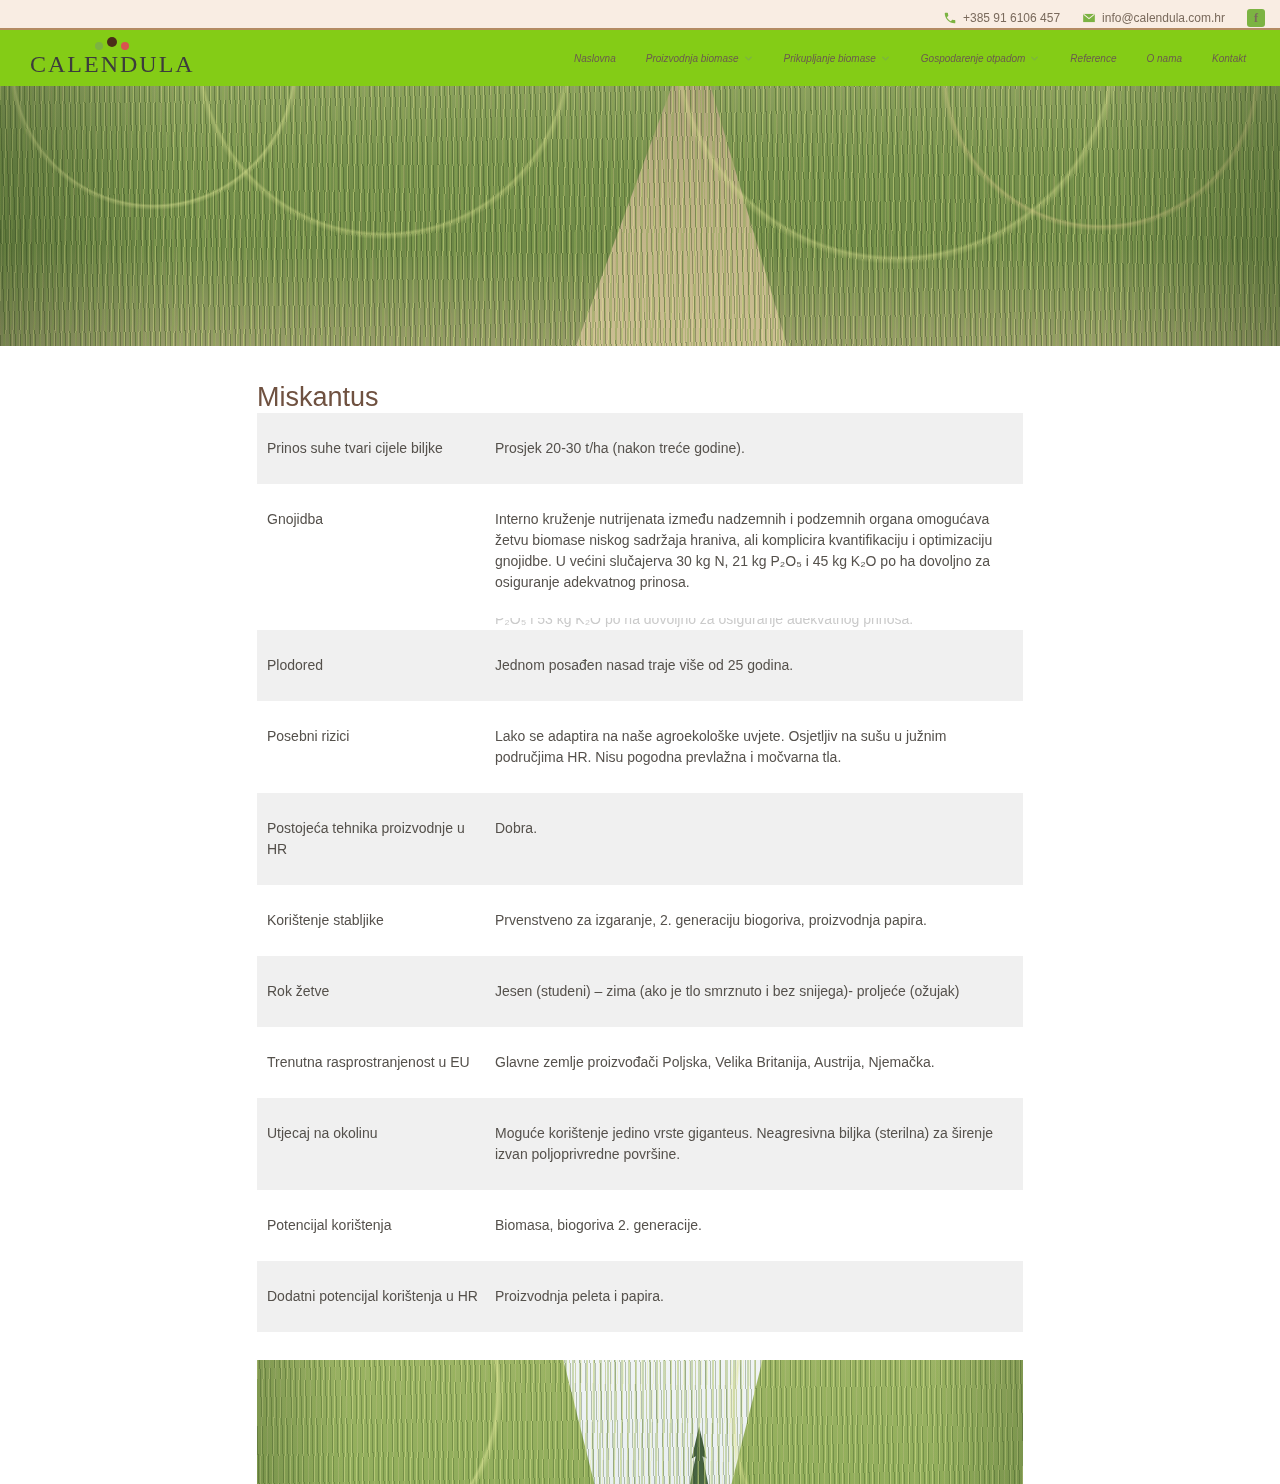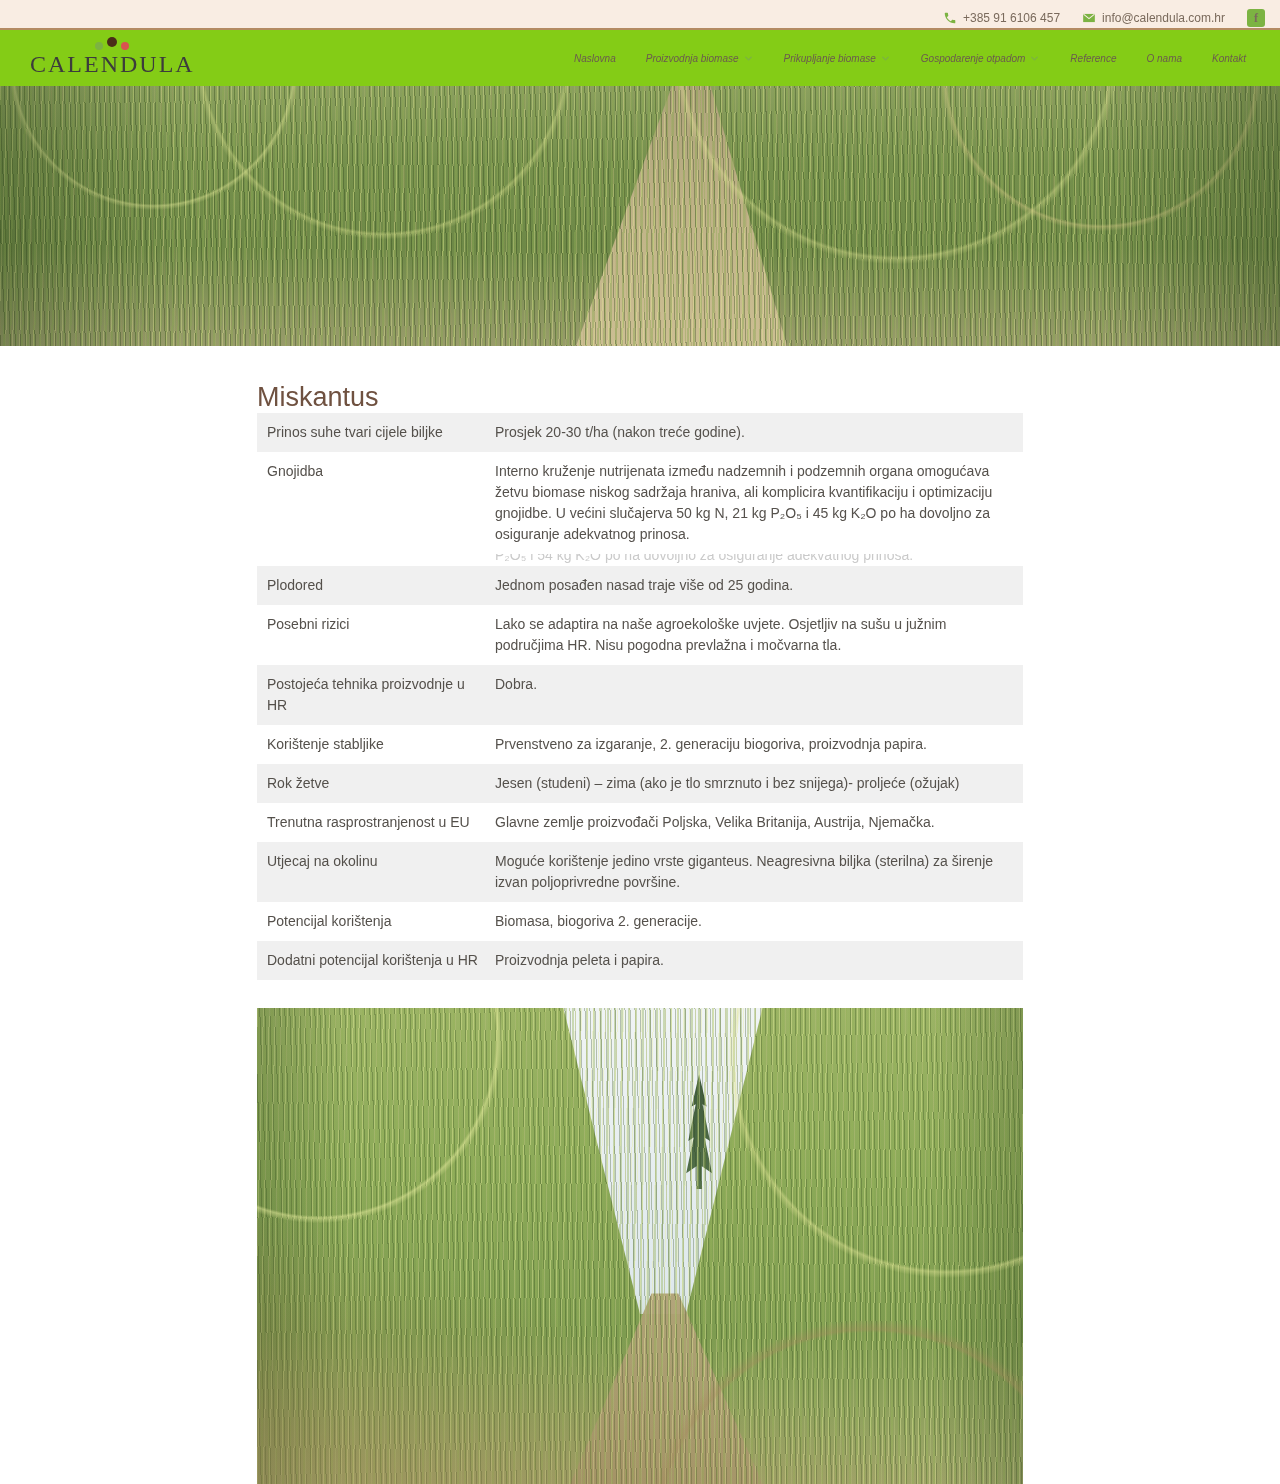--- a/index.html
+++ b/index.html
@@ -90,21 +90,21 @@
   }
 
   
   .main { padding:36px 0 0 0; }
   .container { width:766px; margin:0 auto; }
   .page-title {
     font-size:27px; font-weight:400; color:var(--heading,#6f5140);
   }
 
   .info-table { width:100%; }
-  .info-row { display:flex; padding:9px 10px; line-height:21px; font-size:14px; }
+  .info-row { display:flex; padding:25px 10px; line-height:21px; font-size:14px; }
   .info-row.stripe { background:var(--stripe,#f0f0f0); }
   .info-label { width:228px; flex:0 0 228px; color:#54504b; padding-right:12px; }
   .info-value { flex:1; color:#55514c; }
   .ghost-row { height:12px; overflow:hidden; padding:0 10px; }
   .ghost-row span {
     display:block; margin-left:228px; margin-top:-9px;
     color:#bdbdbd; font-size:14px; line-height:21px; opacity:.8;
   }
 
   
@@ -244,24 +244,24 @@
   <div class="container">
     <h1 class="page-title">Miskantus</h1>
     <div class="info-table" id="info-table">
   <div class="info-row stripe">
     <div class="info-label">Prinos suhe tvari cijele biljke</div>
     <div class="info-value">Prosjek 20-30 t/ha (nakon treće godine).</div>
   </div>
 
   <div class="info-row">
     <div class="info-label">Gnojidba</div>
-    <div class="info-value">Interno kruženje nutrijenata između nadzemnih i podzemnih organa omogućava žetvu biomase niskog sadržaja hraniva, ali komplicira kvantifikaciju i optimizaciju gnojidbe. U većini slučajerva 50 kg N, 21 kg P₂O₅ i 45 kg K₂O po ha dovoljno za osiguranje adekvatnog prinosa.</div>
+    <div class="info-value">Interno kruženje nutrijenata između nadzemnih i podzemnih organa omogućava žetvu biomase niskog sadržaja hraniva, ali komplicira kvantifikaciju i optimizaciju gnojidbe. U većini slučajerva 30 kg N, 21 kg P₂O₅ i 45 kg K₂O po ha dovoljno za osiguranje adekvatnog prinosa.</div>
   </div>
 <div class="ghost-row">
-          <span>P₂O₅ i 54 kg K₂O po ha dovoljno za osiguranje adekvatnog prinosa.</span>
+          <span>P₂O₅ i 53 kg K₂O po ha dovoljno za osiguranje adekvatnog prinosa.</span>
         </div>
   <div class="info-row stripe">
     <div class="info-label">Plodored</div>
     <div class="info-value">Jednom posađen nasad traje više od 25 godina.</div>
   </div>
 
   <div class="info-row">
     <div class="info-label">Posebni rizici</div>
     <div class="info-value">Lako se adaptira na naše agroekološke uvjete. Osjetljiv na sušu u južnim područjima HR. Nisu pogodna prevlažna i močvarna tla.</div>
   </div>

